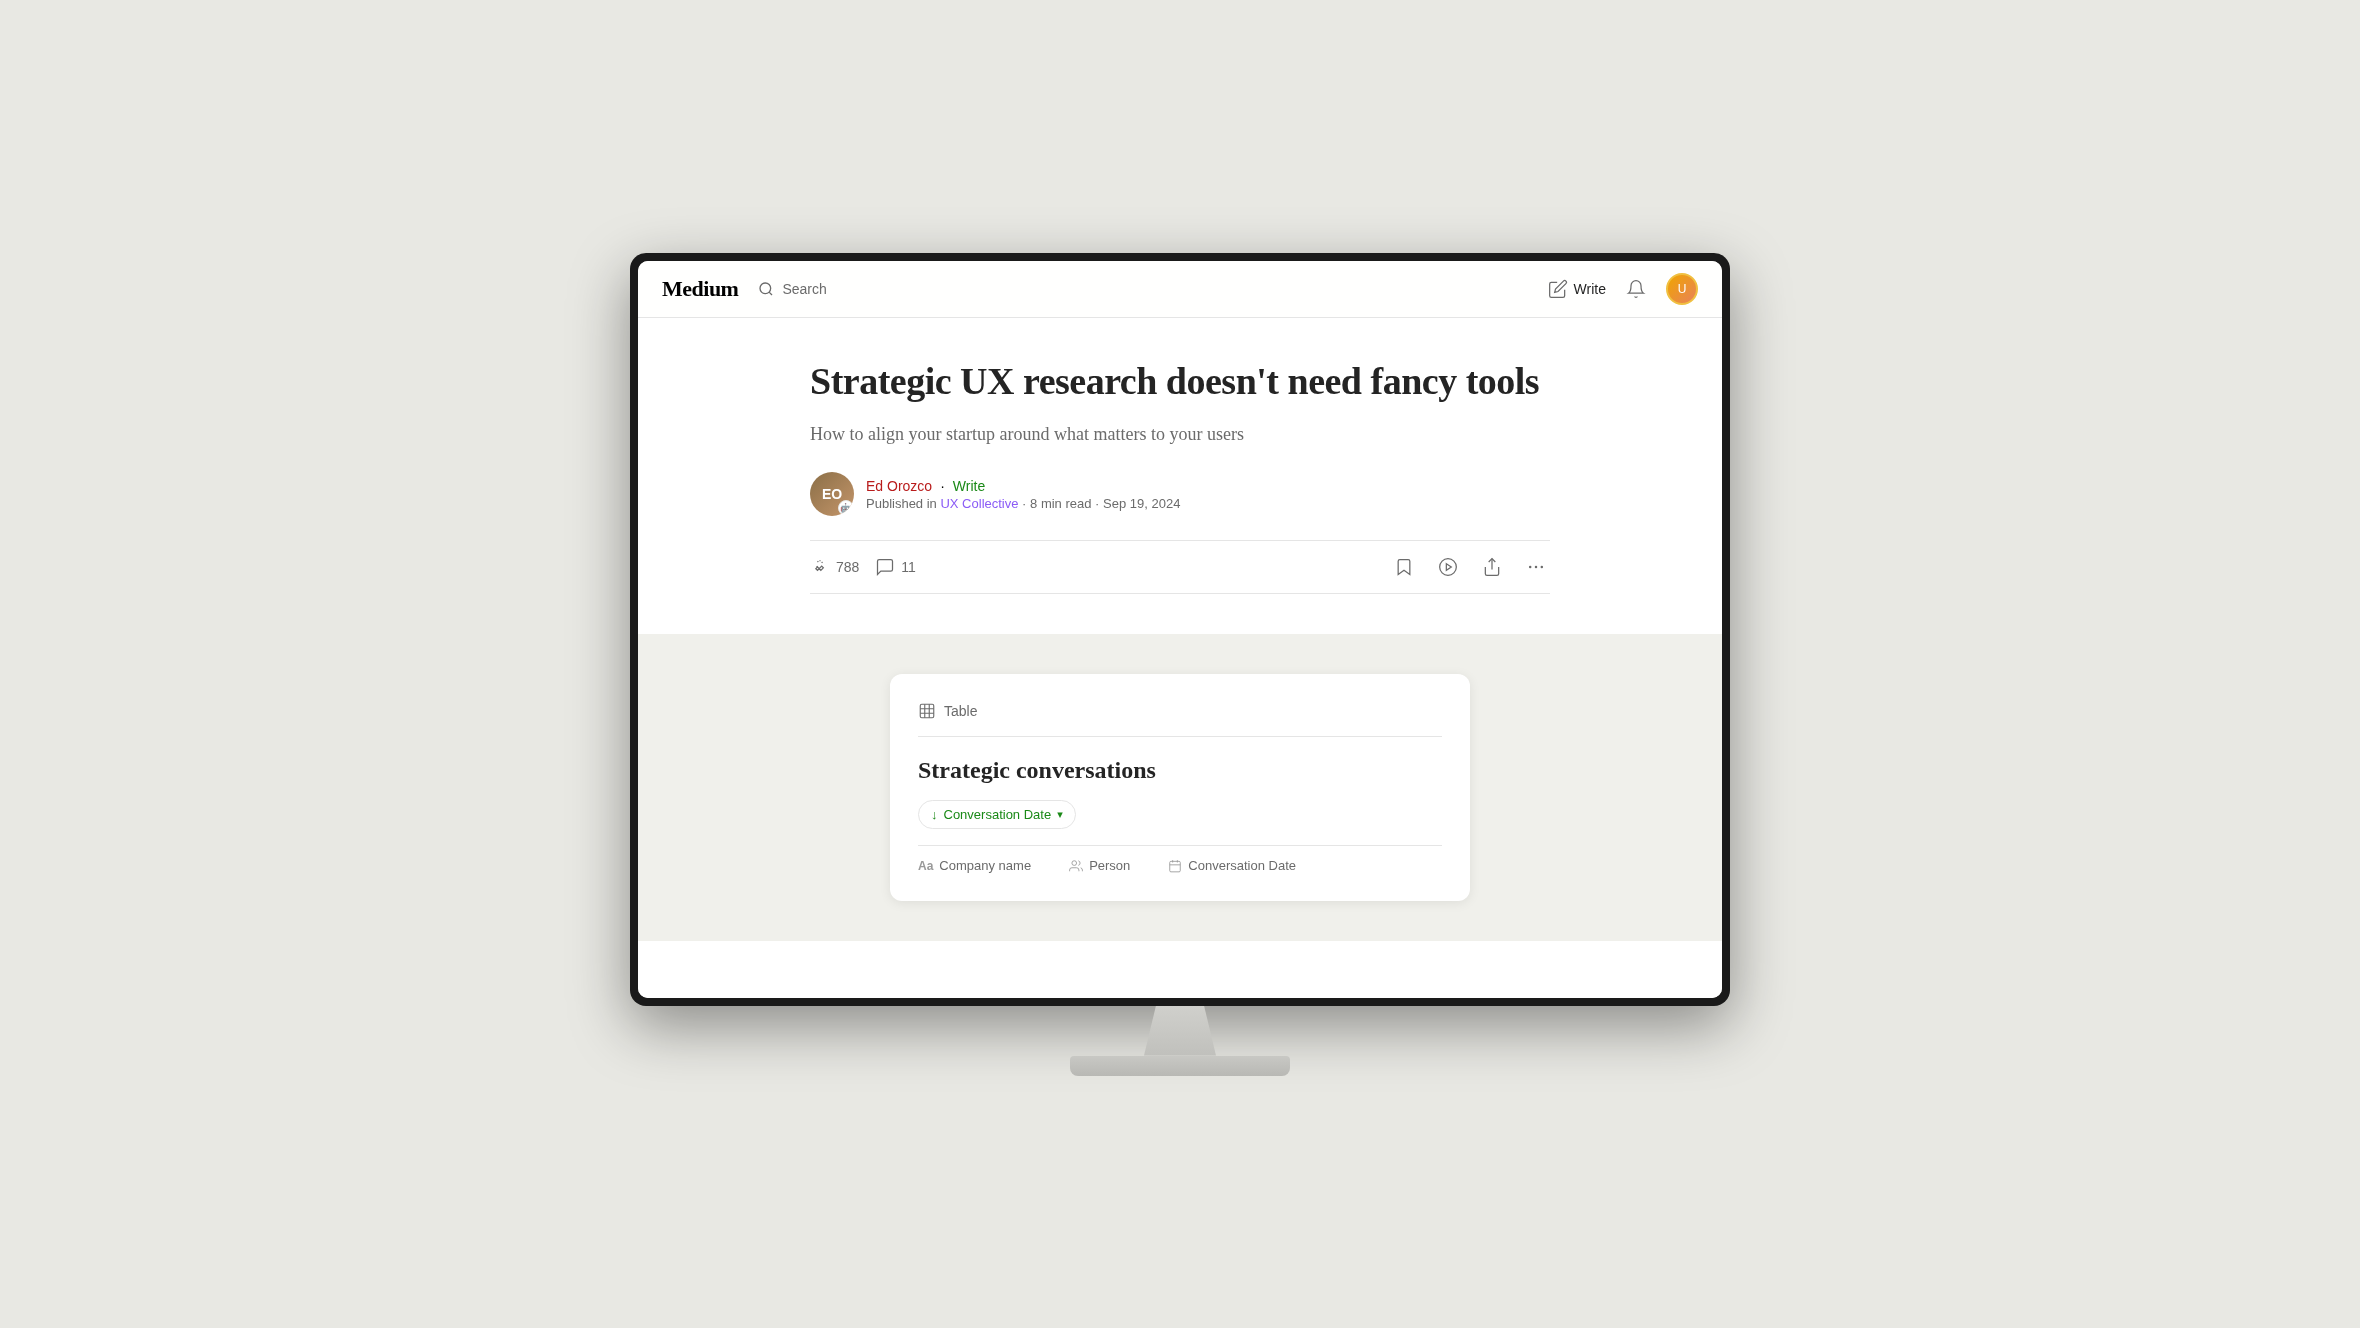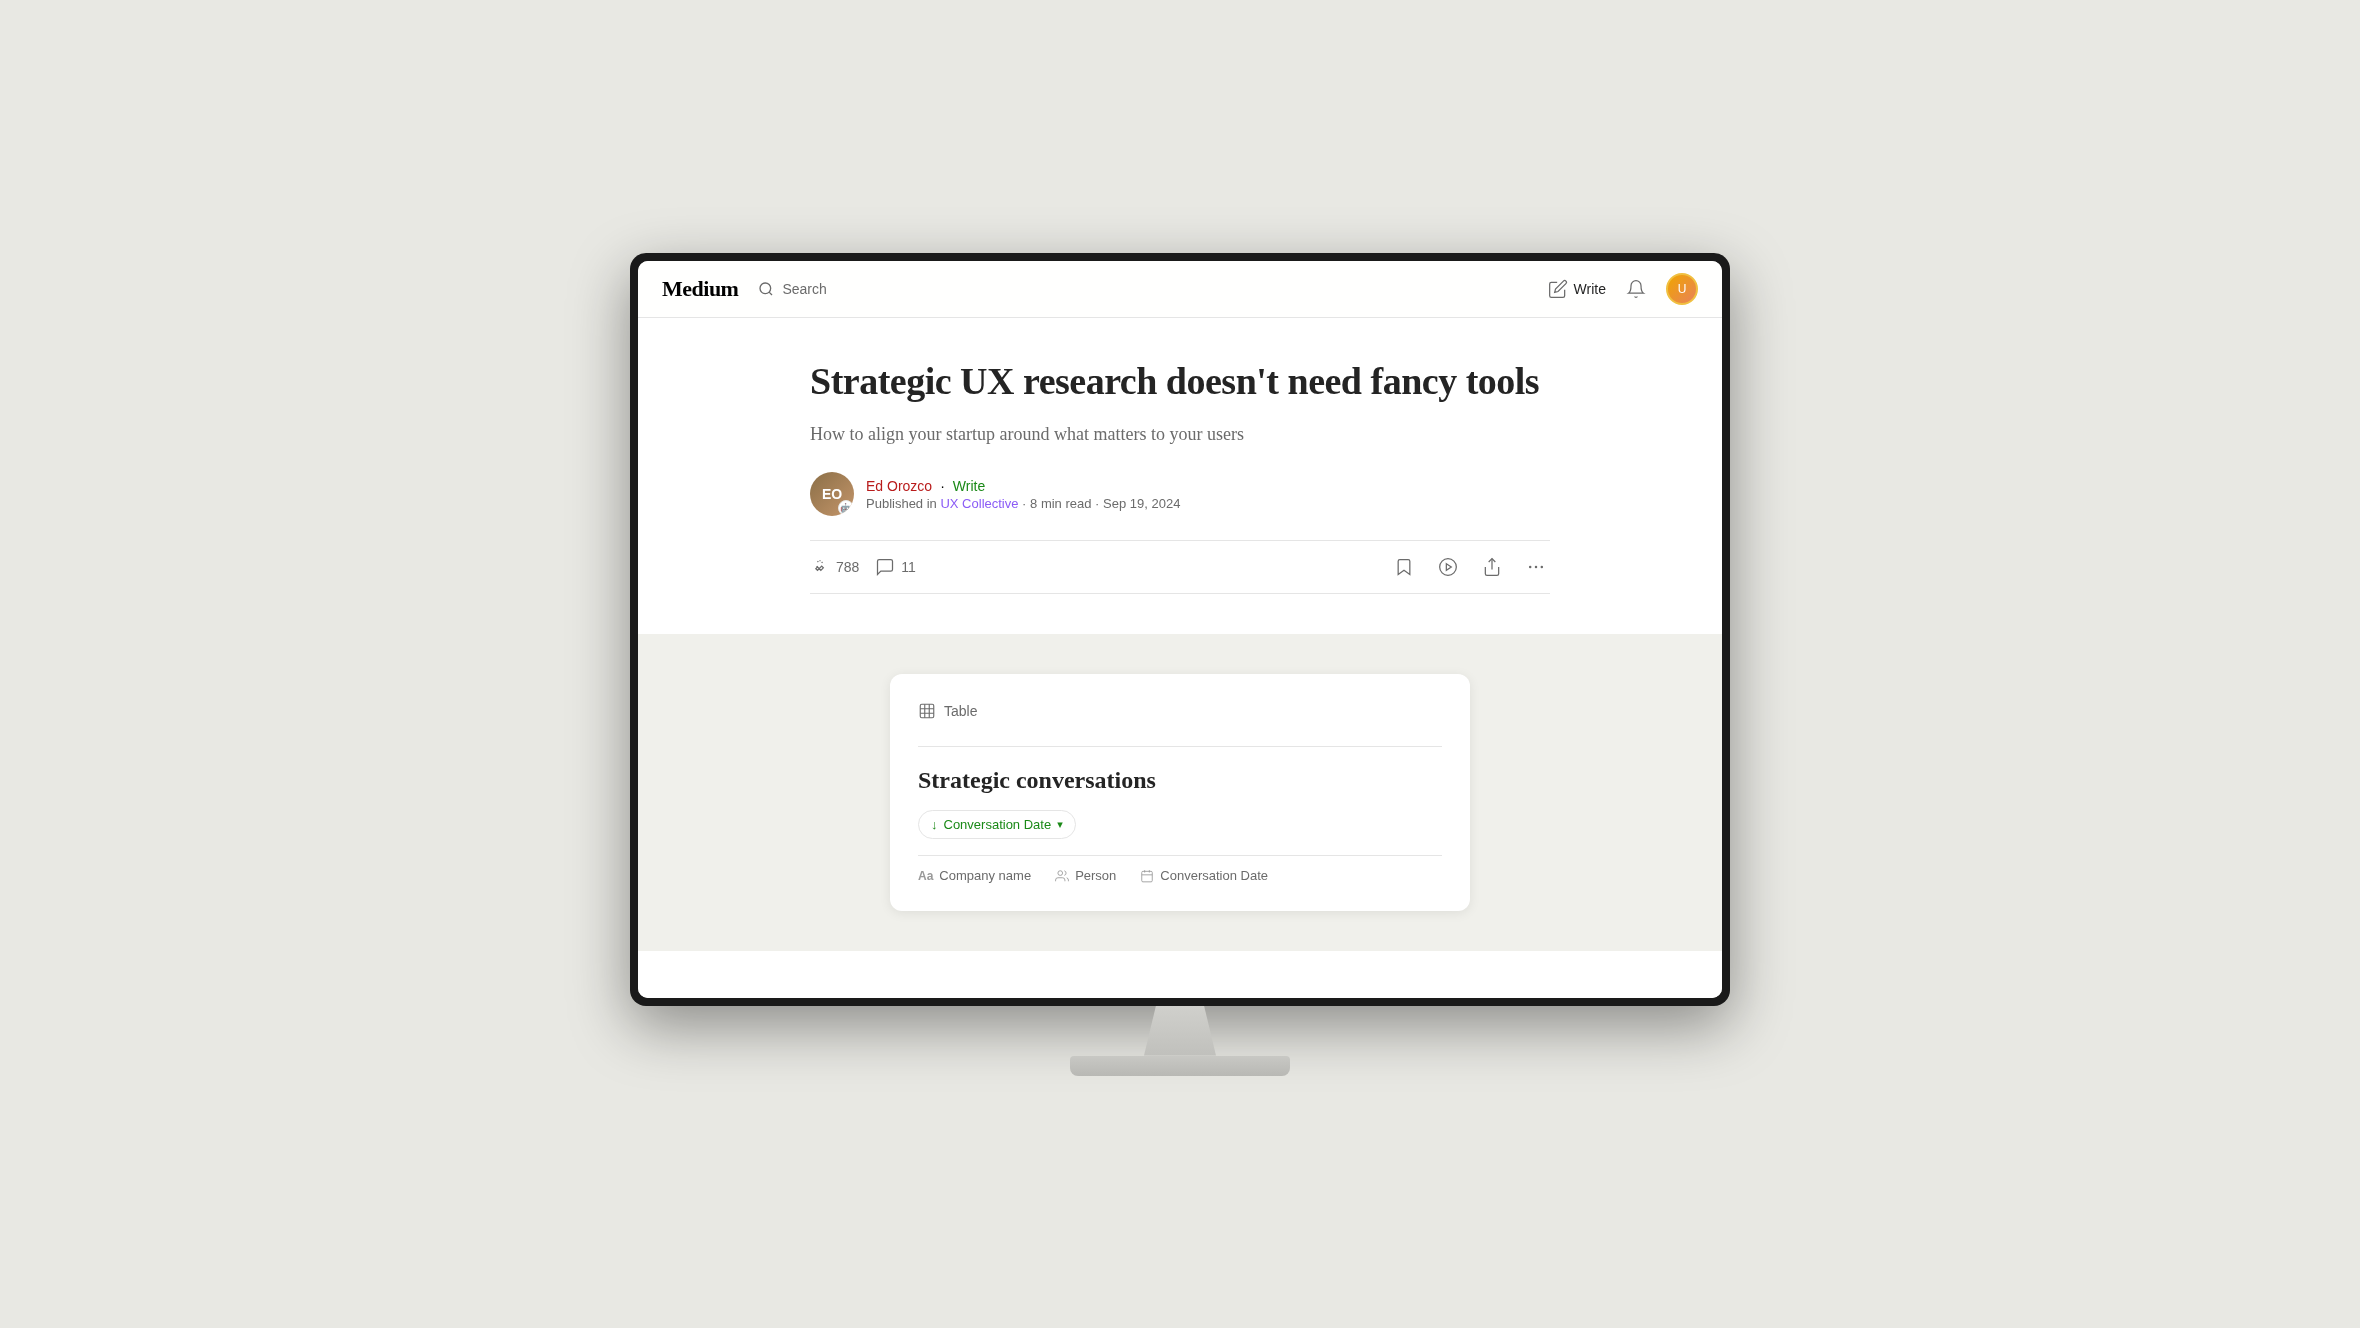--- a/index.html
+++ b/index.html
@@ -281,21 +281,21 @@
       box-shadow: 0 2px 12px rgba(0,0,0,0.08);
     }
 
     .table-header {
       display: flex;
       align-items: center;
       gap: 8px;
       font-size: 14px;
       color: #6b6b6b;
       margin-bottom: 20px;
-      padding-bottom: 26px;
+      padding-bottom: 16px;
       border-bottom: 1px solid #e5e5e5;
     }
 
     .table-title {
       font-size: 24px;
       font-weight: 700;
       color: #242424;
       margin-bottom: 16px;
       font-family: Georgia, serif;
     }
@@ -309,21 +309,21 @@
       border-radius: 20px;
       padding: 6px 12px;
       font-size: 13px;
       color: #1a8917;
       cursor: pointer;
       margin-bottom: 16px;
     }
 
     .table-columns {
       display: flex;
-      gap: 0;
+      gap: 14px;
       border-top: 1px solid #e5e5e5;
       padding-top: 12px;
     }
 
     .table-col {
       display: flex;
       align-items: center;
       gap: 6px;
       font-size: 13px;
       color: #6b6b6b;

